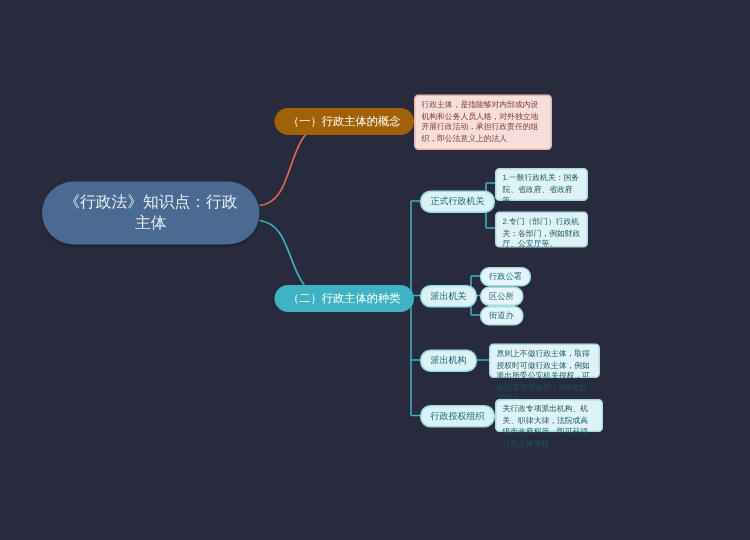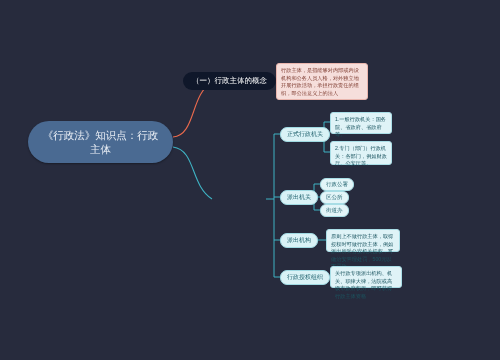--- a/index.html
+++ b/index.html
@@ -24,21 +24,21 @@
     padding:0 10px;
     box-shadow:0 1px 2px rgba(0,0,0,.35);
   }
 
   
   .pill1{
     height:18px;border-radius:9px;
     display:flex;align-items:center;justify-content:center;
     font-size:7.5px;color:#ffffff;padding:0 9px;white-space:nowrap;
   }
-  .pill1.orange{background:#0f172a;}
+  .pill1.orange{background:#a16207;}
   .pill1.teal{background:#3fb3c4;}
 
   
   .pill2{
     height:15px;border-radius:7px;
     background:#d9f2f6;border:1px solid #9fd9e2;
     display:flex;align-items:center;justify-content:center;
     font-size:6px;color:#1d5f6b;padding:0 6px;white-space:nowrap;
   }
   .pill3{
@@ -99,20 +99,23 @@
   </div>
 
   <div class="node pill1 orange" style="left:183px;top:72px;">
     <span>（一）行政主体的概念</span>
   </div>
 
   <div class="node card rose" style="left:276px;top:63px;width:92px;height:37px;">
     <span>行政主体，是指能够对内部或内设机构和公务人员人格，对外独立地开展行政活动，承担行政责任的组织，即公法意义上的法人</span>
   </div>
 
+  <div class="node pill1 teal" style="left:183px;top:190px;">
+    <span>（二）行政主体的种类</span>
+  </div>
 
   <div class="node pill2" style="left:280px;top:127px;">
     <span>正式行政机关</span>
   </div>
   <div class="node card aqua" style="left:330px;top:112px;width:62px;height:22px;">
     <span>1.一般行政机关：国务院、省政府、省政府等。</span>
   </div>
   <div class="node card aqua" style="left:330px;top:141px;width:62px;height:24px;">
     <span>2.专门（部门）行政机关：各部门，例如财政厅、公安厅等。</span>
   </div>

